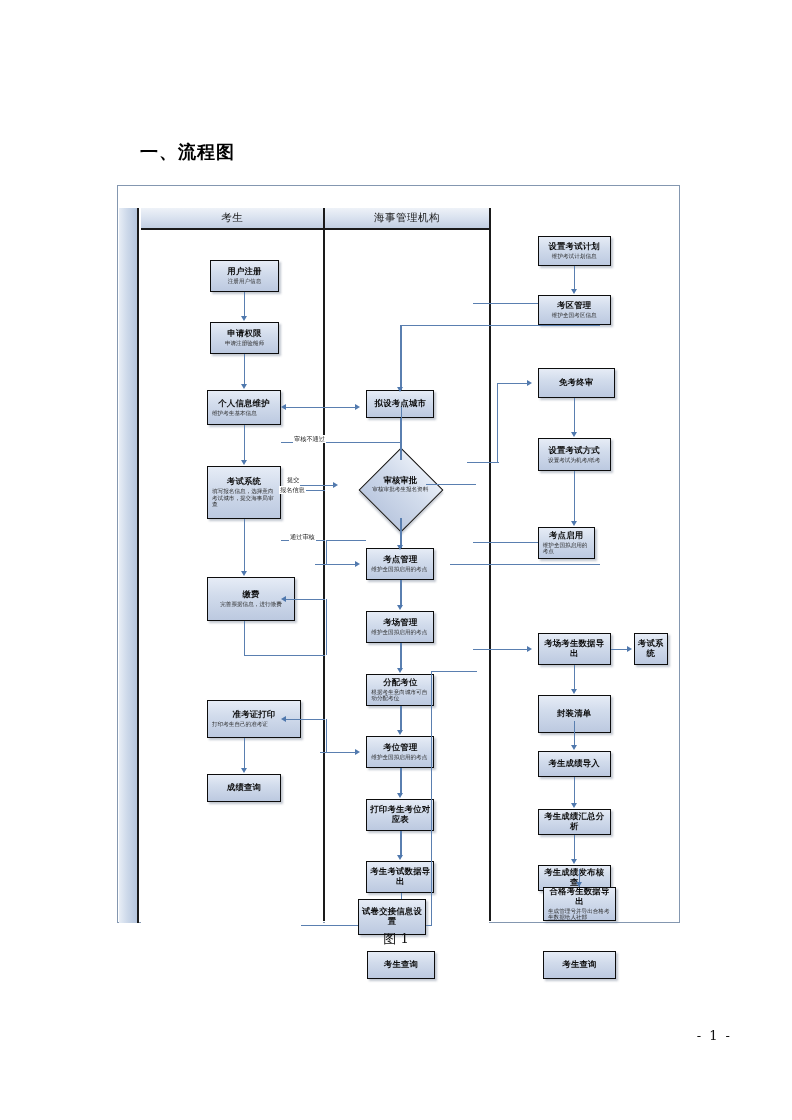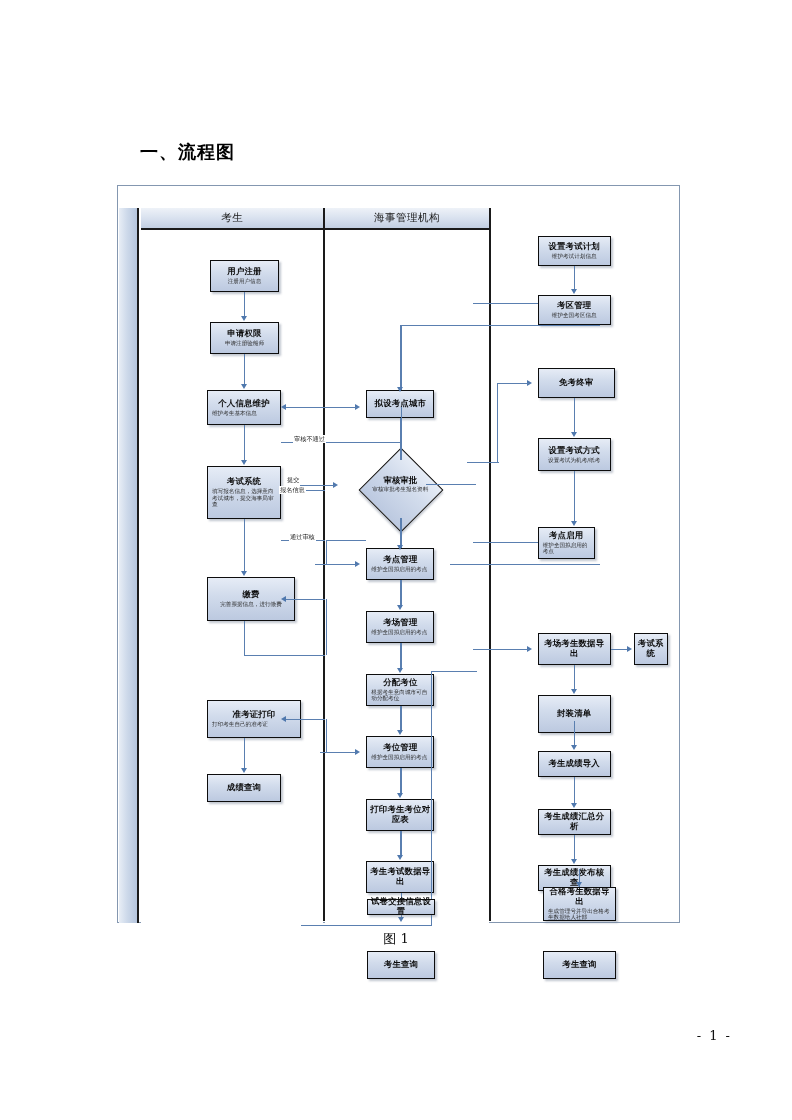--- a/index.html
+++ b/index.html
@@ -393,21 +393,21 @@
       <div class="conn h" style="left:285px;top:254px;width:50px;background:#5a7fb0"></div>
 
       <div class="conn h" style="left:160px;top:695px;width:130px;background:#5a7fb0"></div>
       <div class="conn v" style="left:290px;top:441px;height:255px;background:#5a7fb0"></div>
       <div class="conn h" style="left:290px;top:441px;width:46px;background:#5a7fb0"></div>
 
       <div class="conn v" style="left:260px;top:663px;height:26px;background:#5a7fb0"></div>
       <div class="arrow down" style="left:257px;top:687px"></div>
     </div>
 
-    <div class="node" style="position:absolute;left:249px;top:713px;width:68px;height:16px">
+    <div class="node" style="position:absolute;left:240px;top:713px;width:68px;height:36px">
       <div class="t">试卷交接信息设置</div>
     </div>
     <div class="node" style="position:absolute;left:249px;top:765px;width:68px;height:28px">
       <div class="t">考生查询</div>
     </div>
 
     <div class="node sub-left" style="position:absolute;left:425px;top:701px;width:73px;height:34px">
       <div class="t">合格考生数据导出</div>
       <div class="s">生成管理号并导出合格考生数据给人社部</div>
     </div>

